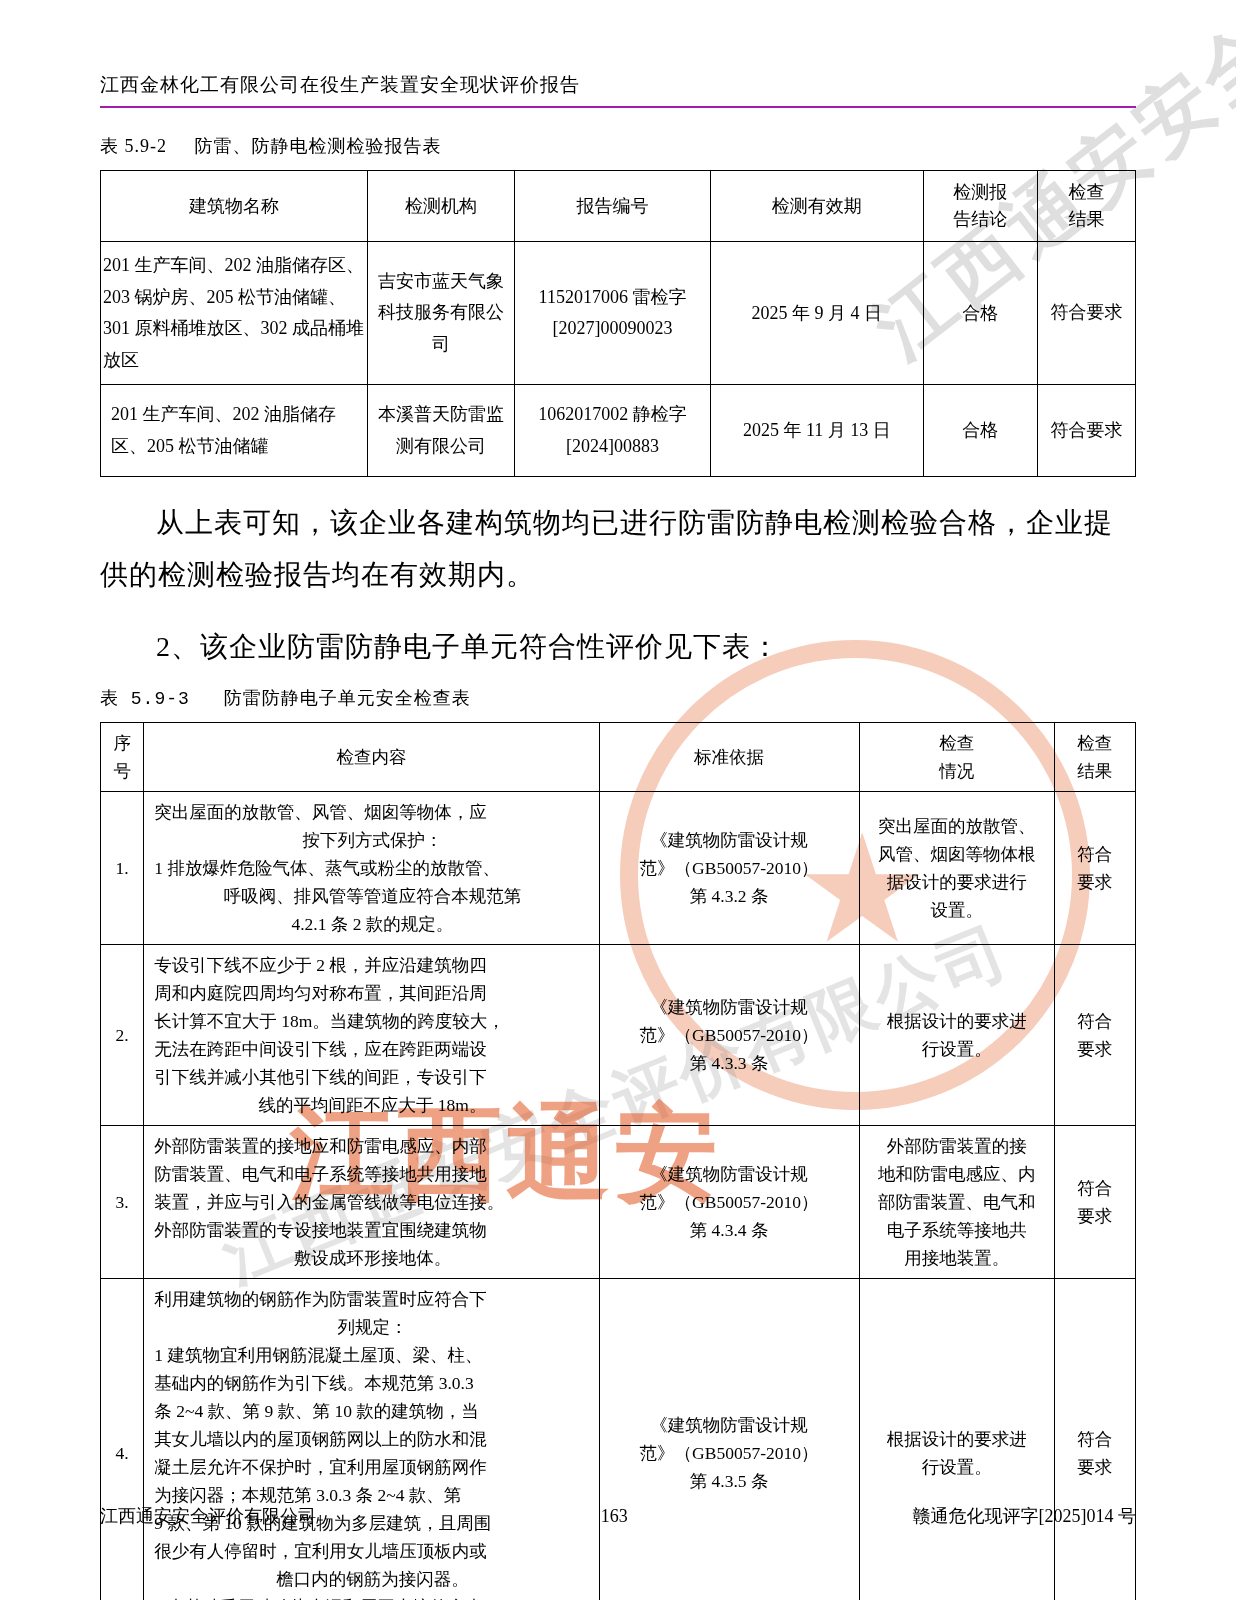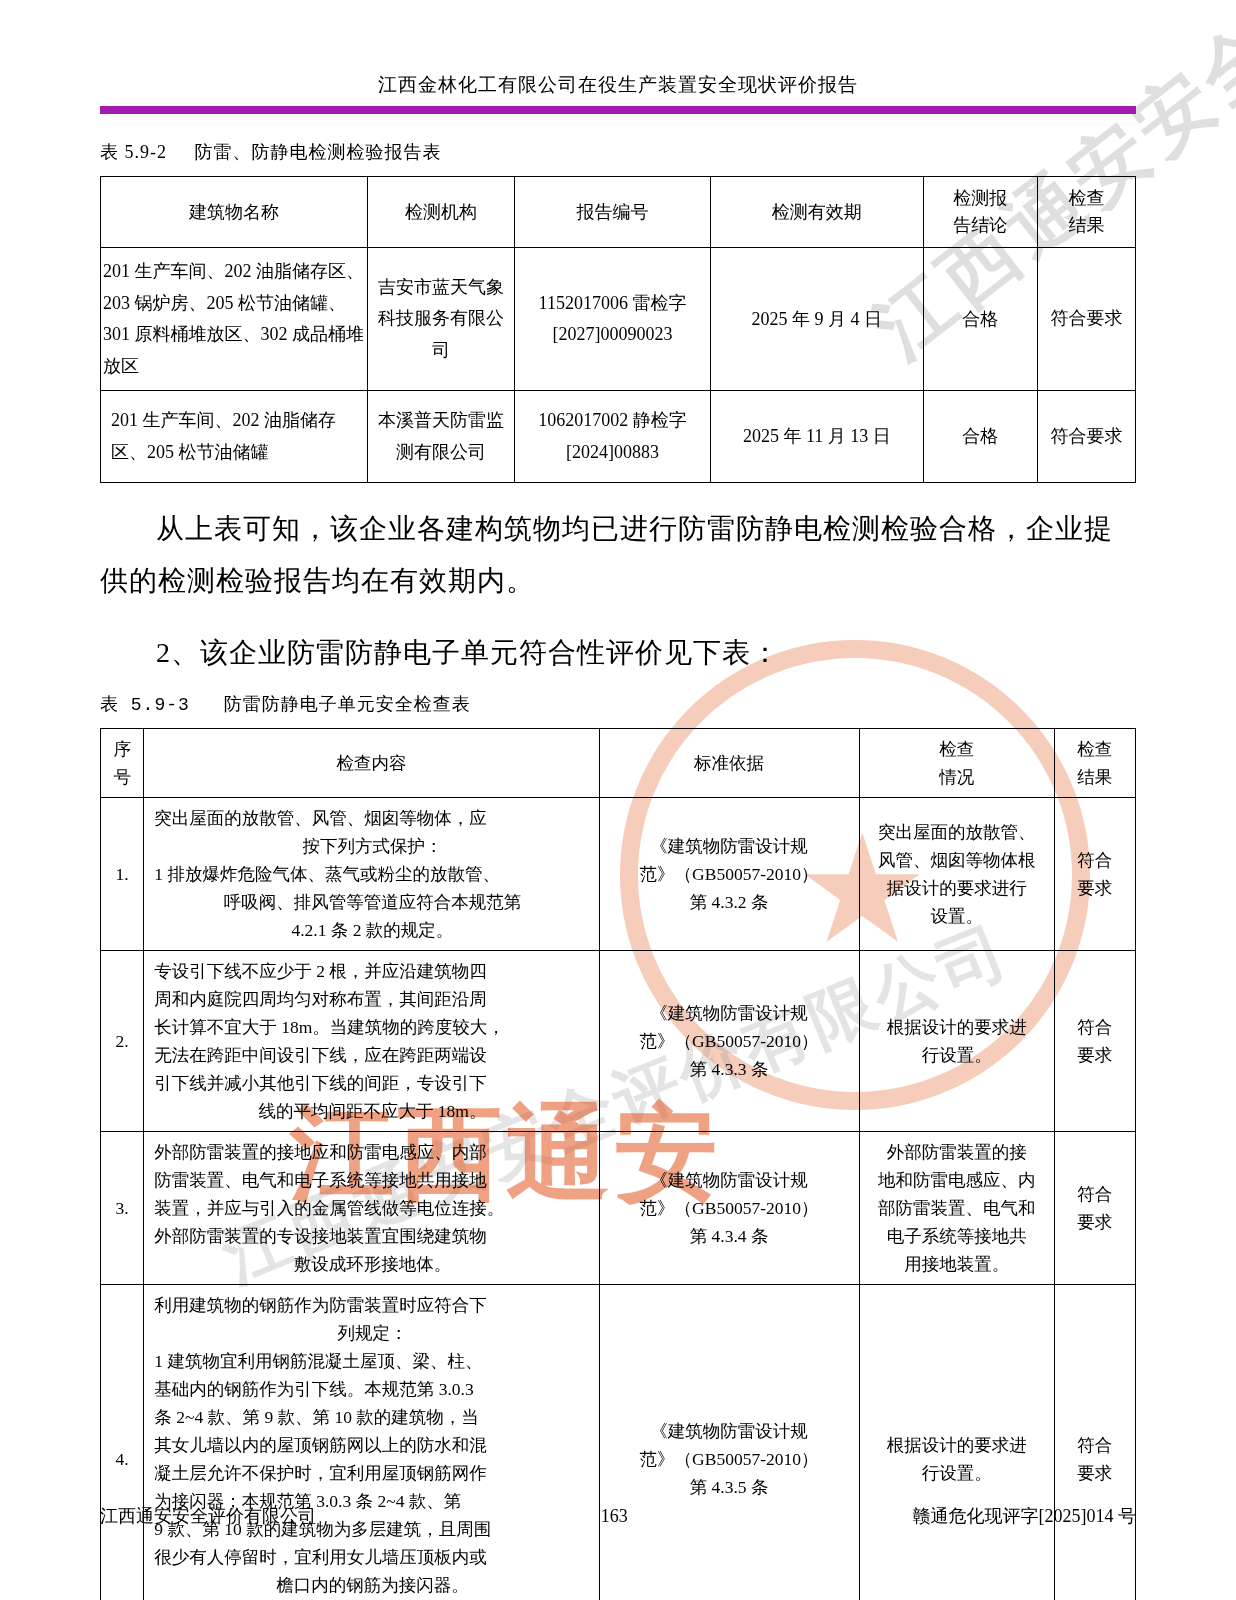--- a/index.html
+++ b/index.html
@@ -77,24 +77,24 @@
     font-size: 104px;
     color: rgba(226, 85, 30, 0.55);
     font-weight: bold;
     white-space: nowrap;
     font-family: "Liberation Sans", sans-serif;
     letter-spacing: 4px;
   }
 
   
   .doc-header {
-    text-align: center;
+    text-align: left;
     font-size: 19px;
     padding-bottom: 8px;
-    border-bottom: 8px solid #a21caf;
+    border-bottom: 2px solid #a21caf;
     letter-spacing: 1px;
   }
 
   .table-caption {
     text-align: left;
     font-size: 18px;
     margin: 26px 0 12px 0;
     letter-spacing: 1px;
   }
   .table-caption .cap-num { margin-right: 22px; }

